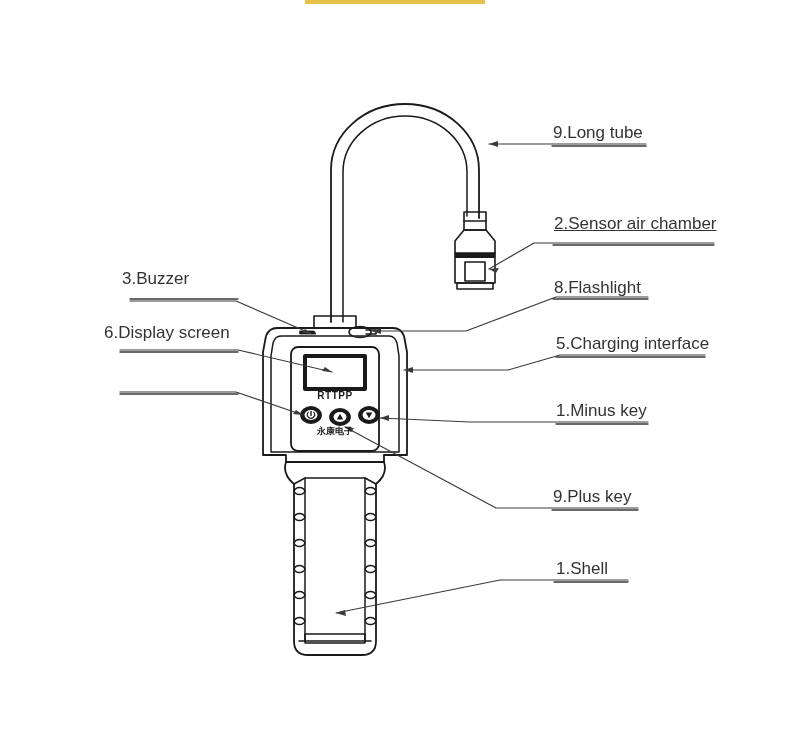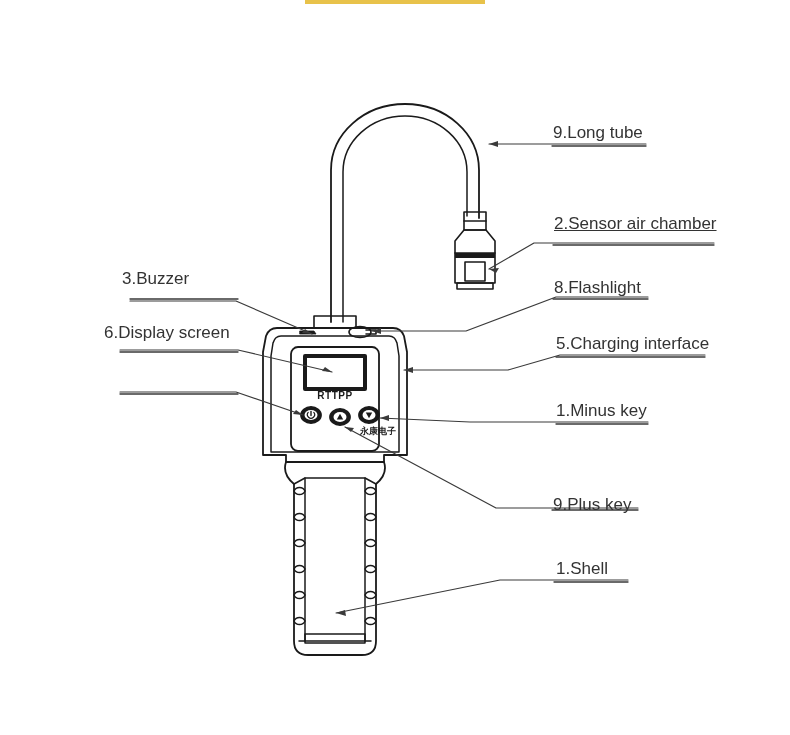--- a/index.html
+++ b/index.html
@@ -262,25 +262,25 @@
 
   <div class="callout" style="left:554px; top:277px;">8.Flashlight</div>
 
   <div class="callout" style="left:556px; top:333px;">5.Charging interface</div>
 
   <div class="callout" style="left:104px; top:322px;">6.Display screen</div>
 
 
   <div class="callout" style="left:556px; top:400px;">1.Minus key</div>
 
-  <div class="callout" style="left:553px; top:486px;margin-top:8px;">9.Plus key</div>
+  <div class="callout" style="left:553px; top:486px;">9.Plus key</div>
 
   <div class="callout" style="left:556px; top:558px;">1.Shell</div>
 
   <div style="position:absolute; left:291px; top:390px; width:88px; text-align:center;
               font-size:10px; font-weight:bold; letter-spacing:0.5px; color:#1a1a1a;
               font-family:'Liberation Sans', sans-serif;">RTTPP</div>
 
   <div style="position:absolute; left:291px; top:425px; width:88px; text-align:center;
               font-size:9px; font-weight:bold; color:#1a1a1a;
-              font-family:'DejaVu Sans', sans-serif;margin-left:43px;">永康电子</div>
+              font-family:'DejaVu Sans', sans-serif;">永康电子</div>
 
 </div>
 
 </body></html>

